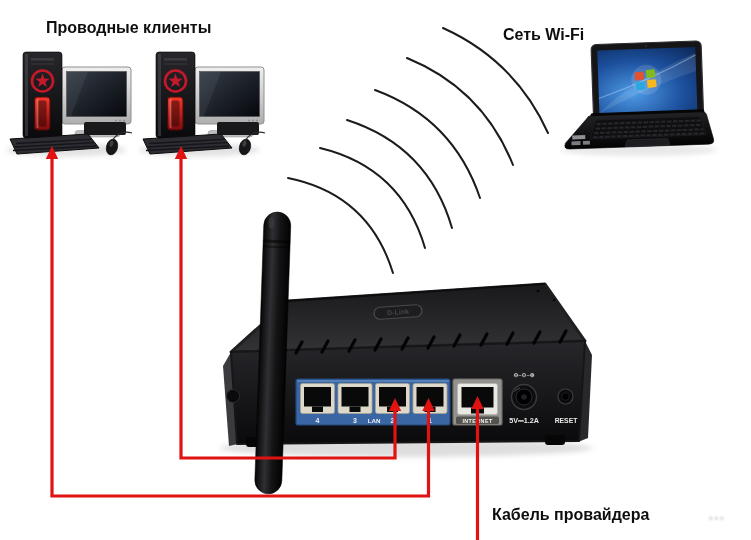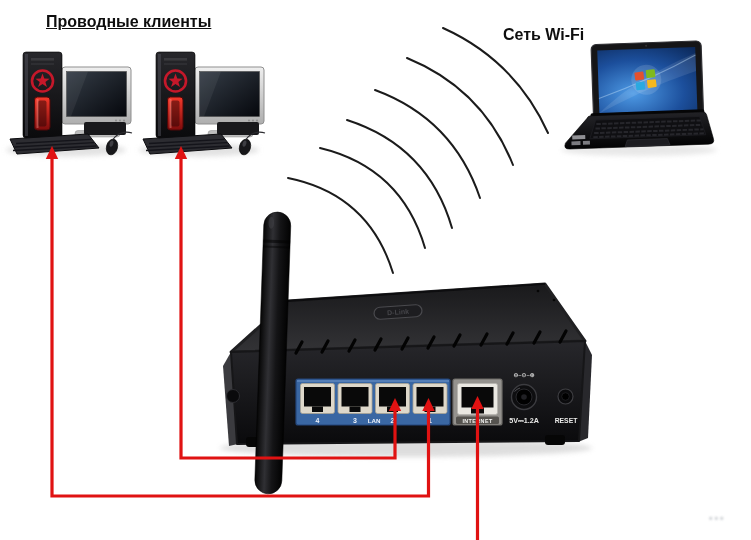--- a/index.html
+++ b/index.html
@@ -1,21 +1,21 @@
 <!DOCTYPE html>
 <html><head>
 <meta charset="utf-8">
 <style>
   html,body{margin:0;padding:0;background:#fff;}
   .stage{position:relative;width:751px;height:540px;background:#ffffff;overflow:hidden;
          font-family:"Liberation Sans",sans-serif;}
   .stage svg{position:absolute;left:0;top:0;}
   .lbl{position:absolute;font-weight:bold;font-size:16px;color:#0e0e0e;white-space:nowrap;
        font-family:"Liberation Sans",sans-serif;}
-  .lbl-wired{left:46px;top:13px;text-decoration:underline;}
+  .lbl-wired{left:46px;top:19px;}
   .lbl-wifi{left:503px;top:7px;margin-top:19px;}
   .lbl-provider{left:492px;top:506px;}
   .watermark{position:absolute;left:709px;top:513px;font-size:10px;font-weight:bold;
              color:#c3c7cc;letter-spacing:2px;filter:blur(1px);opacity:.9;}
   .sl{font-family:"Liberation Sans",sans-serif;font-weight:bold;}
 </style>
 </head>
 <body>
 
 <div class="stage">
@@ -258,14 +258,15 @@
       <path d="M181,156 L181,458 L395,458 L395,407" stroke="#e01212" stroke-width="3.2" fill="none"></path>
       <polygon points="181,146 174.8,159 187.2,159" fill="#e01212"></polygon>
       <polygon points="395,398 388.8,411 401.2,411" fill="#e01212"></polygon>
       <path d="M477.5,540 L477.5,405" stroke="#e01212" stroke-width="3.2" fill="none"></path>
       <polygon points="477.5,396 471.3,409 483.7,409" fill="#e01212"></polygon>
     </g>
   </svg>
 
   <div class="lbl lbl-wired">Проводные клиенты</div>
   <div class="lbl lbl-wifi">Сеть Wi-Fi</div>
+  <div class="lbl lbl-provider">Кабель провайдера</div>
   <div class="watermark">•••</div>
 </div>
 
 </body></html>

